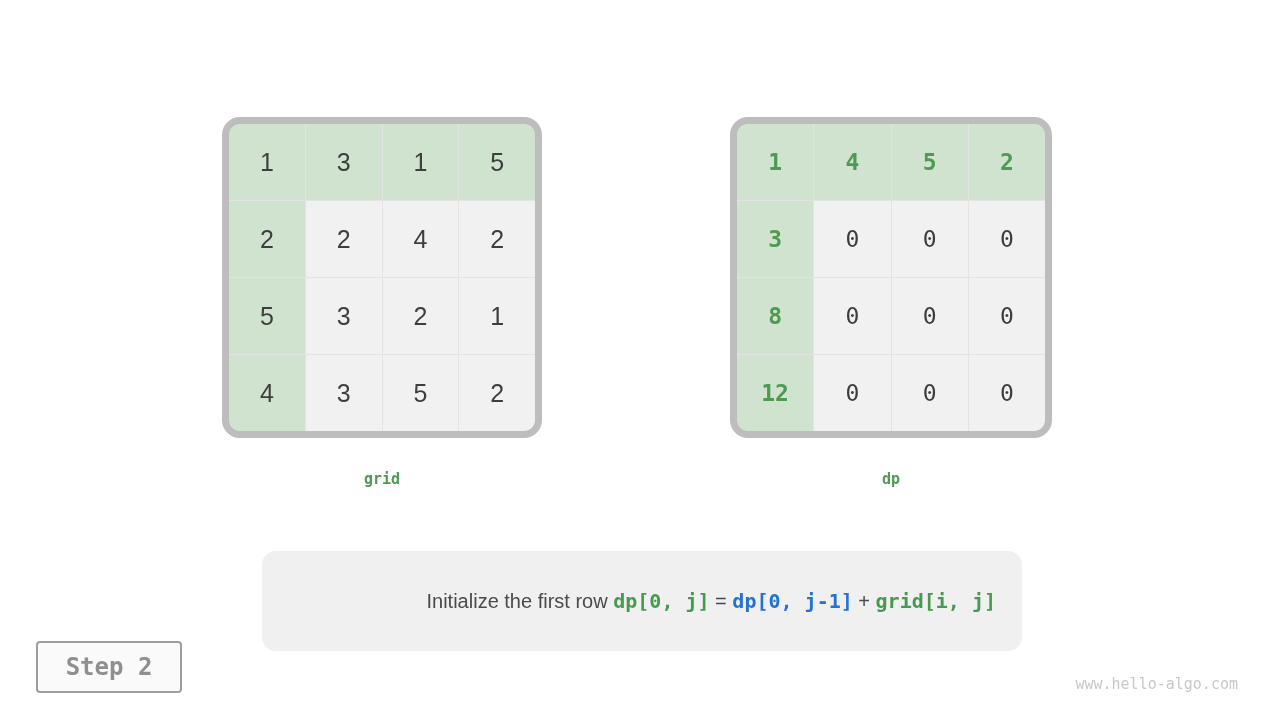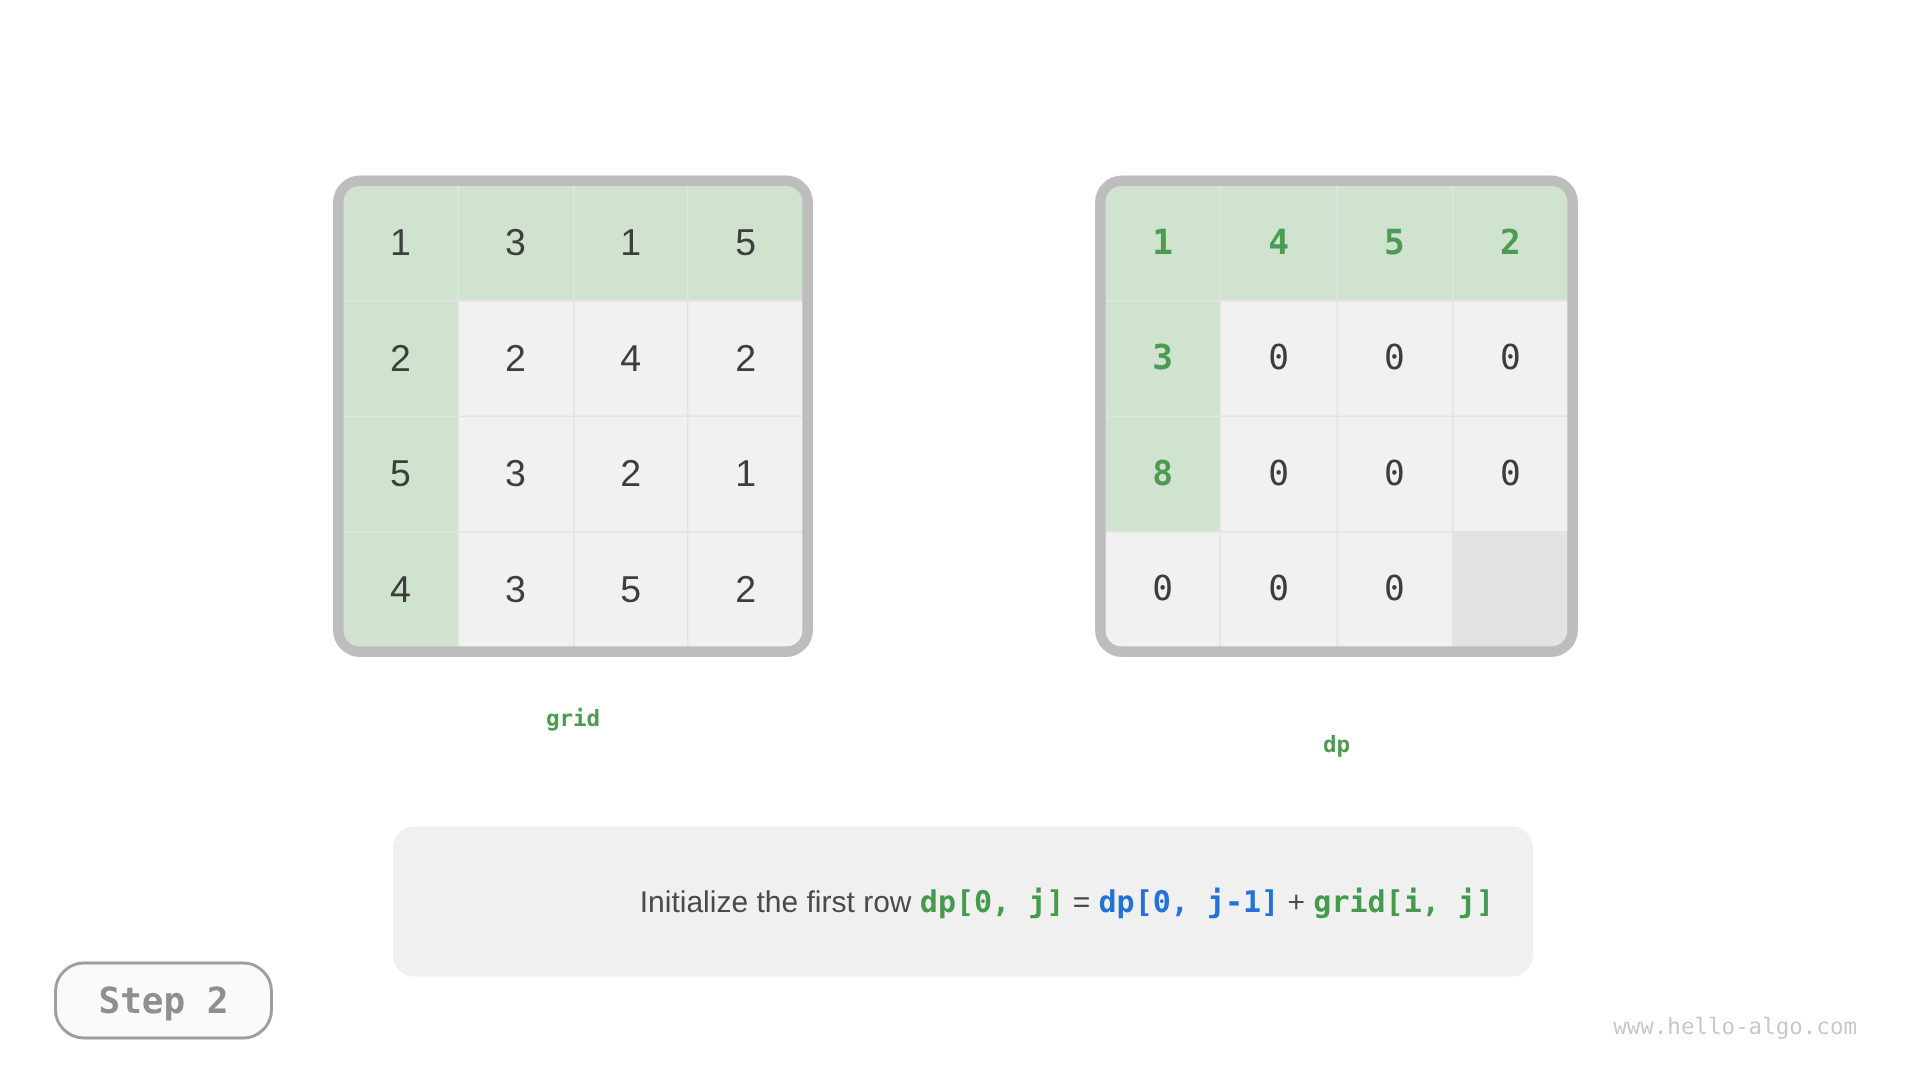--- a/index.html
+++ b/index.html
@@ -32,21 +32,21 @@
     display:flex;flex-direction:column;justify-content:center;align-items:flex-end;
     padding-right:26px;gap:26px;
   }
   .formula-line{white-space:pre;font-size:20px;color:#4a4a4a;}
   .code{font-family:"DejaVu Sans Mono",monospace;font-weight:bold;font-size:20px;}
   .code.green{color:#449b4d;}
   .code.blue-row{color:#2272d8;}
   .code.blue-col{color:#2e55d4;}
   .step-badge{
     position:absolute;left:36px;top:641px;width:146px;height:52px;box-sizing:border-box;
-    background:#fafafa;border:2px solid #9e9e9e;border-radius:20px;
+    background:#fafafa;border:2px solid #9e9e9e;border-radius:4px;
     display:flex;align-items:center;justify-content:center;
     font-family:"DejaVu Sans Mono",monospace;font-weight:bold;font-size:24px;color:#8f8f8f;
   }
   .watermark{
     position:absolute;right:42px;top:675px;
     font-family:"DejaVu Sans Mono",monospace;font-size:15px;color:#c8c8c8;text-align:right;
   }
 </style>
 </head>
 <body>
@@ -135,35 +135,38 @@
       </div>
       <div class="cell norm">
         <span class="dp-zero">0</span>
       </div>
       <div class="cell norm">
         <span class="dp-zero">0</span>
       </div>
       <div class="cell norm">
         <span class="dp-zero">0</span>
       </div>
+      <div class="cell hl">
+        <span class="dp-green">12</span>
+      </div>
       <div class="cell norm">
         <span class="dp-zero">0</span>
       </div>
       <div class="cell norm">
         <span class="dp-zero">0</span>
       </div>
       <div class="cell norm">
         <span class="dp-zero">0</span>
       </div>
     </div>
 </div>
 
 <div class="matrix-label" style="left:222px;top:470px;width:320px;">grid</div>
 
-<div class="matrix-label" style="left:730px;top:487px;width:322px;">dp</div>
+<div class="matrix-label" style="left:730px;top:470px;width:322px;">dp</div>
 
 <div class="formula-box">
   <div class="formula-line"><span>Initialize the first row </span><span class="code green">dp[0, j]</span><span> = </span><span class="code blue-row">dp[0, j-1]</span><span> + </span><span class="code green">grid[i, j]</span></div>
 </div>
 
 <div class="step-badge">
   <span>Step 2</span>
 </div>
 
 <div class="watermark">www.hello-algo.com</div>

